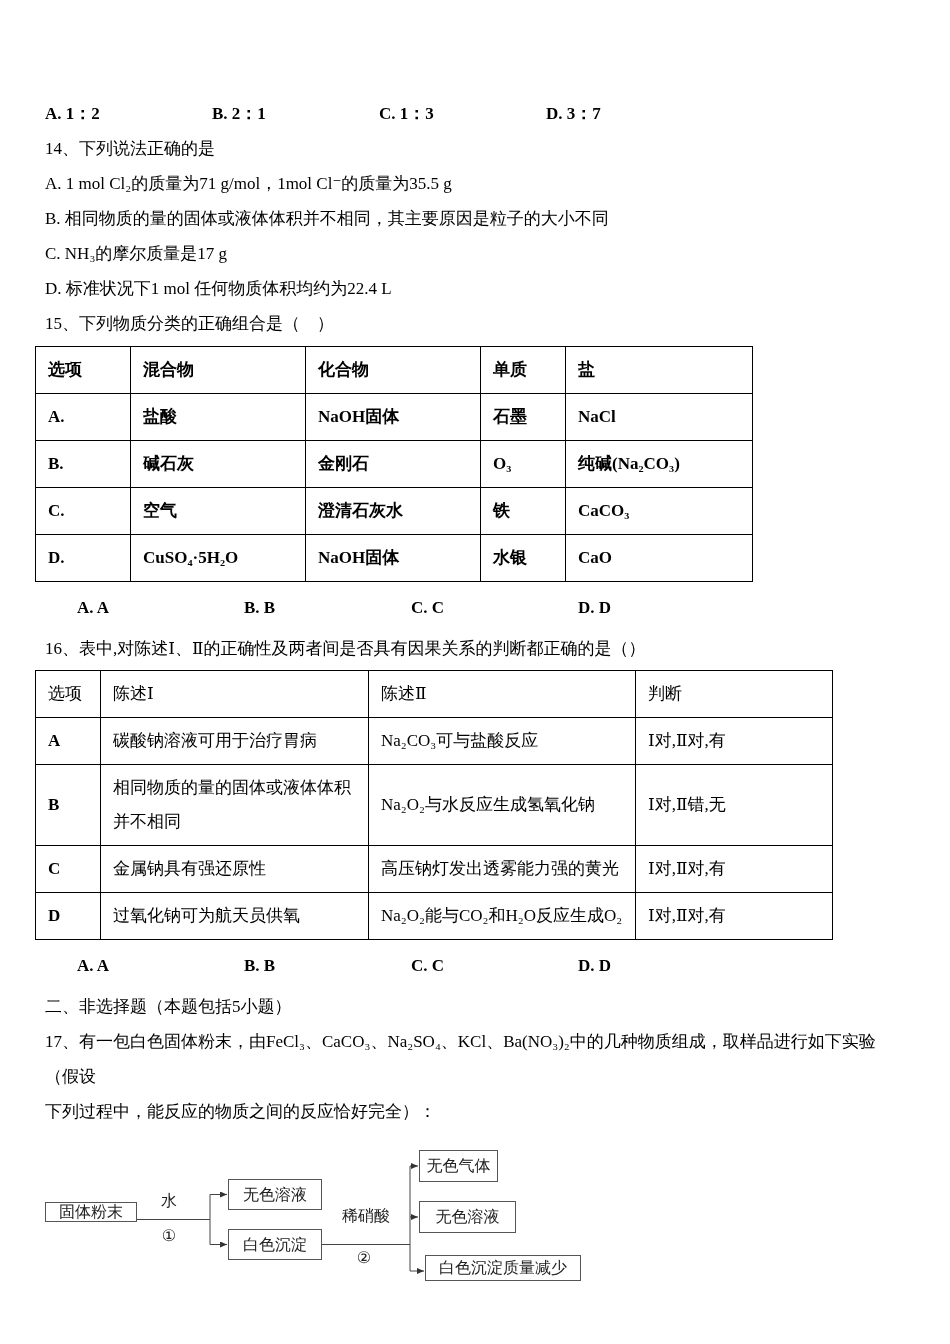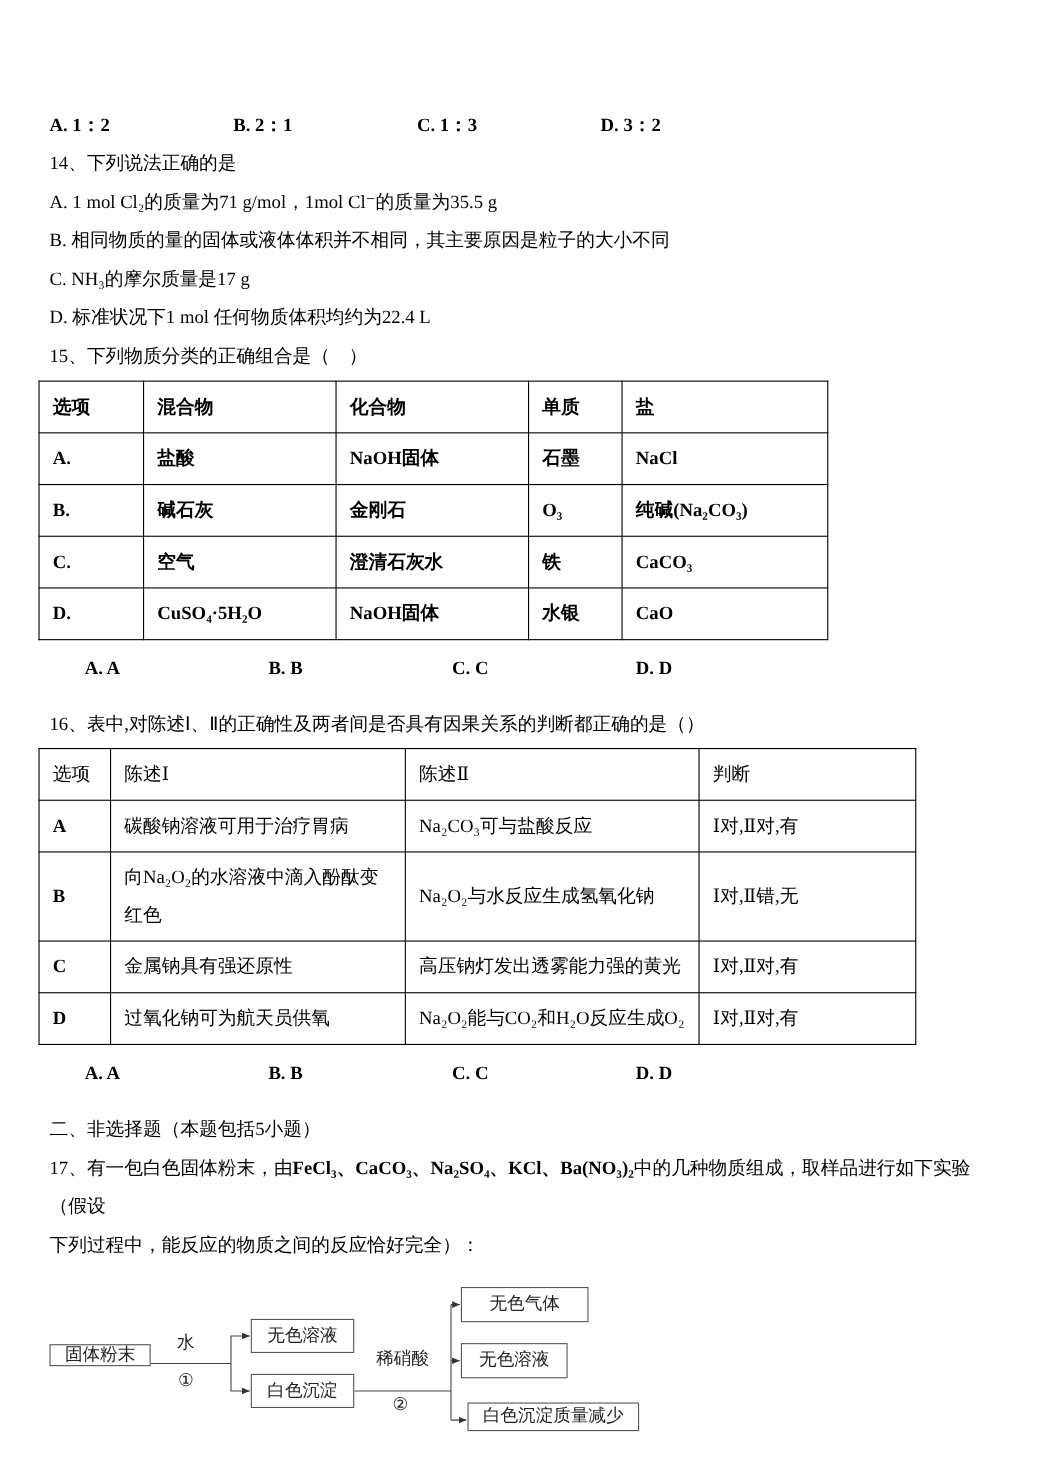--- a/index.html
+++ b/index.html
@@ -5,46 +5,46 @@
   * { margin:0; padding:0; box-sizing:border-box; }
   html, body { background:#ffffff; }
   body {
     width:950px; min-height:1344px;
     font-family:"Liberation Serif","DejaVu Serif",serif;
     color:#000; font-size:17px;
     padding:96px 45px 40px 45px;
     position:relative;
   }
   .line { line-height:35px; min-height:35px; }
-  .bold { font-weight:bold; }
+  .bold { font-weight:normal; }
   .answer-row { line-height:35px; min-height:35px; font-weight:bold; }
   .answer-row .ans { display:inline-block; width:167px; }
   table.qtable { border-collapse:collapse; margin-left:-10px; table-layout:fixed; }
   table.qtable td { border:1px solid #000; padding:6px 12px; line-height:2; vertical-align:middle; overflow:hidden; }
   table.t15 { margin-top:5px; width:717px; }
   table.t15 td { font-weight:bold; }
   table.t16 { margin-top:4px; width:797px; }
   table.t16 td.colA { font-weight:bold; }
   .mt8 { margin-top:8px;margin-left:32px; }
-  .mt6 { margin-top:16px;font-family:Liberation Serif, serif; }
+  .mt6 { margin-top:6px; }
   
   .diagram { position:relative; height:158px; width:560px; margin-top:14px; }
   .diagram svg { position:absolute; left:0; top:0; }
   .dbox {
     position:absolute; border:1px solid #555; background:#fff;
     display:flex; align-items:center; justify-content:center;
     font-size:16px; color:#222; line-height:1.2;
   }
   .dlabel { position:absolute; text-align:center; font-size:16px; color:#222; line-height:24px; }
 </style>
 </head>
 <body>
 
 <div class="answer-row">
-  <span class="ans">A. 1：2</span><span class="ans">B. 2：1</span><span class="ans">C. 1：3</span><span class="ans">D. 3：2</span>
+  <span class="ans">A. 1：2</span><span class="ans">B. 2：1</span><span class="ans">C. 1：3</span><span class="ans">D. 3：7</span>
 </div>
 
 <div class="line">14、下列说法正确的是</div>
 <div class="line">A. 1 mol Cl₂的质量为71 g/mol，1mol Cl⁻的质量为35.5 g</div>
 <div class="line">B. 相同物质的量的固体或液体体积并不相同，其主要原因是粒子的大小不同</div>
 <div class="line">C. NH₃的摩尔质量是17 g</div>
 <div class="line">D. 标准状况下1 mol 任何物质体积均约为22.4 L</div>
 
 <div class="line">15、下列物质分类的正确组合是（　）</div>
 <table class="qtable t15">
@@ -113,21 +113,21 @@
       <td>判断</td>
     </tr>
     <tr>
       <td class="colA">A</td>
       <td>碳酸钠溶液可用于治疗胃病</td>
       <td>Na₂CO₃可与盐酸反应</td>
       <td>Ⅰ对,Ⅱ对,有</td>
     </tr>
     <tr>
       <td class="colA">B</td>
-      <td>向Na₂O₂的水溶液中滴入酚酞变红色</td>
+      <td>相同物质的量的固体或液体体积并不相同</td>
       <td>Na₂O₂与水反应生成氢氧化钠</td>
       <td>Ⅰ对,Ⅱ错,无</td>
     </tr>
     <tr>
       <td class="colA">C</td>
       <td>金属钠具有强还原性</td>
       <td>高压钠灯发出透雾能力强的黄光</td>
       <td>Ⅰ对,Ⅱ对,有</td>
     </tr>
     <tr>
@@ -171,21 +171,21 @@
   <div class="dlabel" style="left:100px;top:46px;width:48px">水</div>
   <div class="dlabel" style="left:100px;top:81px;width:48px">①</div>
   <div class="dbox" style="left:183px;top:36px;width:94px;height:31px">
       <span>无色溶液</span>
     </div>
   <div class="dbox" style="left:183px;top:86px;width:94px;height:31px">
       <span>白色沉淀</span>
     </div>
   <div class="dlabel" style="left:283px;top:61px;width:76px">稀硝酸</div>
   <div class="dlabel" style="left:295px;top:103px;width:48px">②</div>
-  <div class="dbox" style="left:374px;top:7px;width:116px;height:32px">
+  <div class="dbox" style="left:374px;top:7px;width:79px;height:32px">
       <span>无色气体</span>
     </div>
   <div class="dbox" style="left:374px;top:58px;width:97px;height:32px">
       <span>无色溶液</span>
     </div>
   <div class="dbox" style="left:380px;top:112px;width:156px;height:26px">
       <span>白色沉淀质量减少</span>
     </div>
 </div>
 

